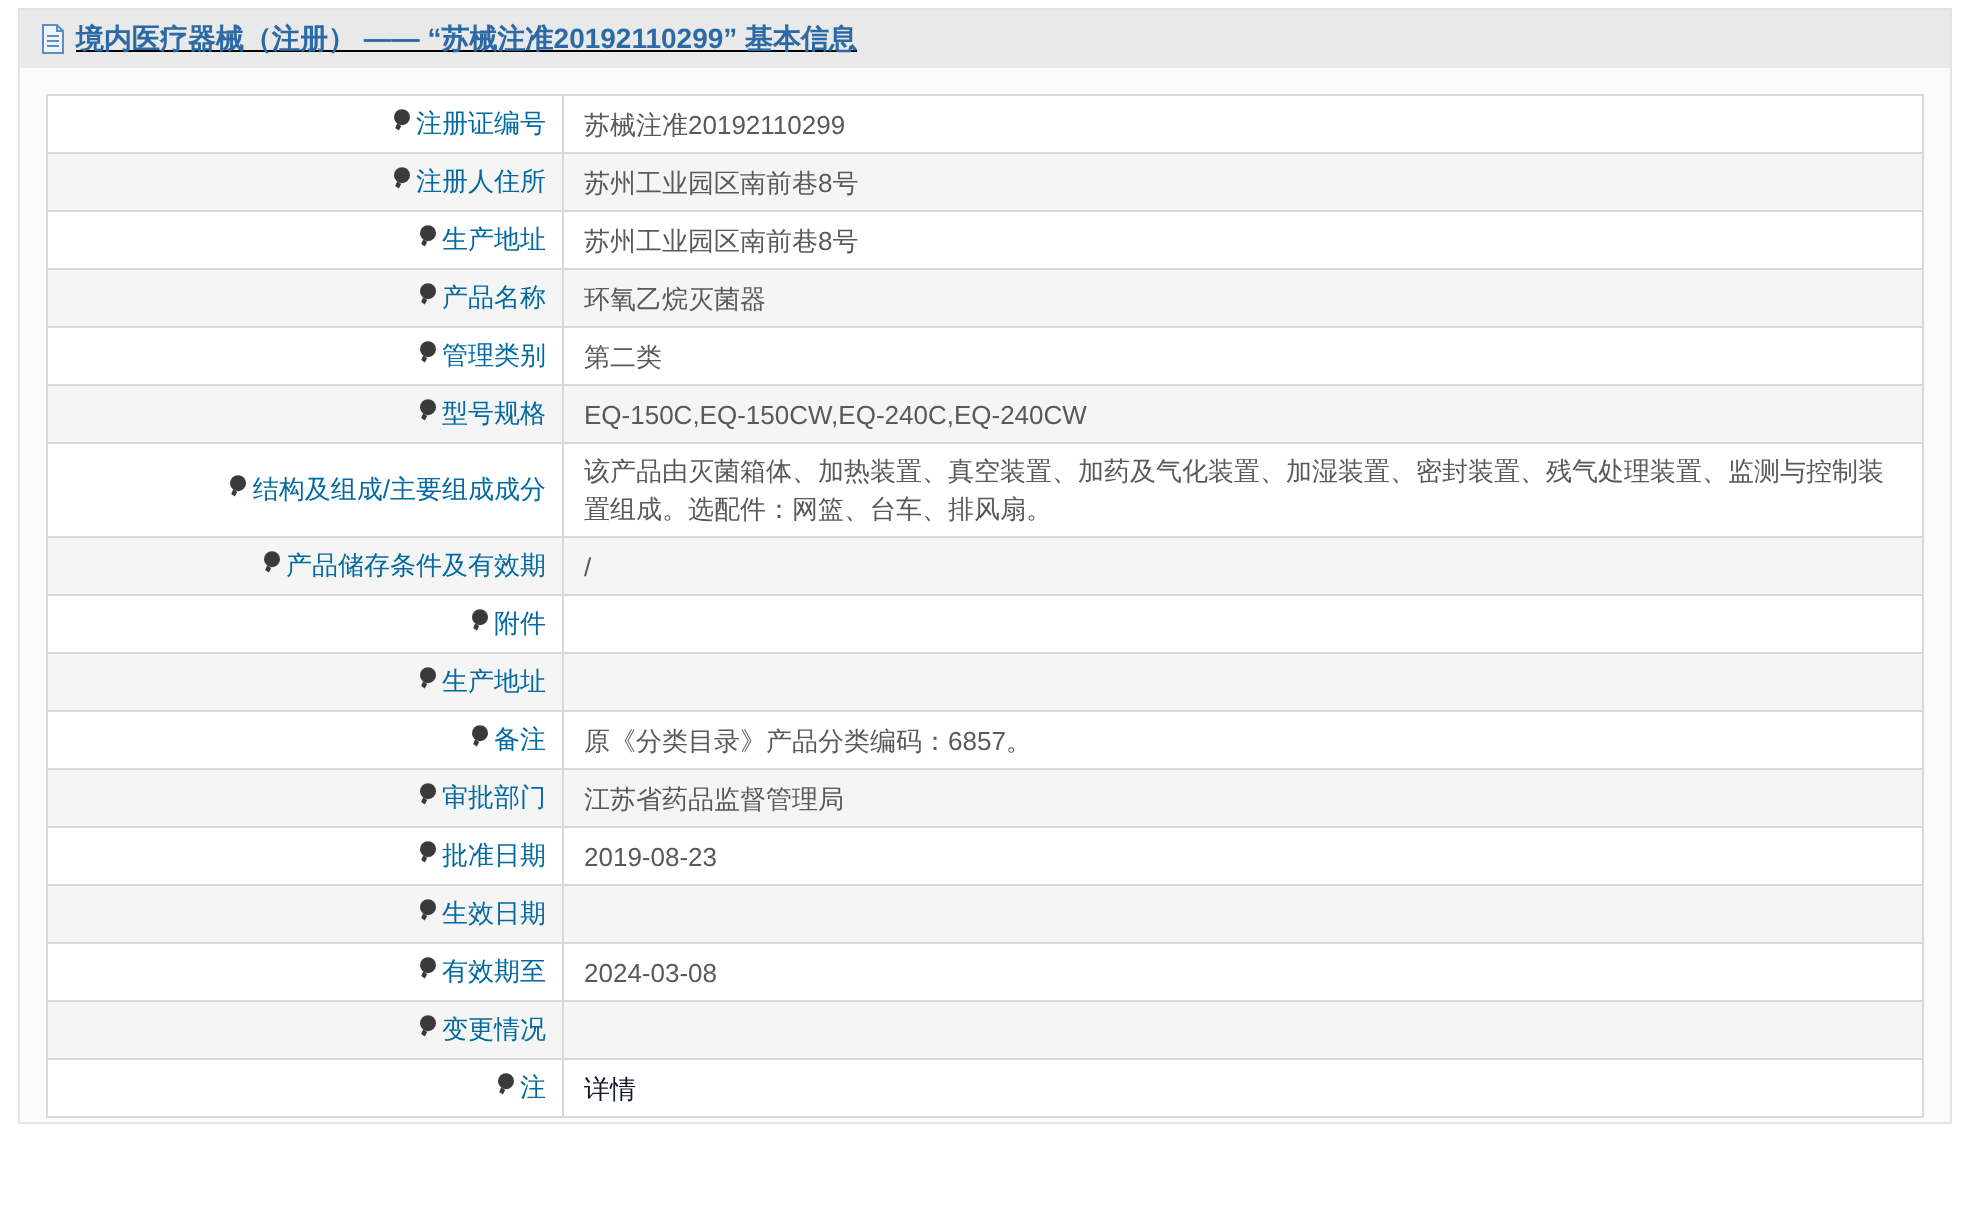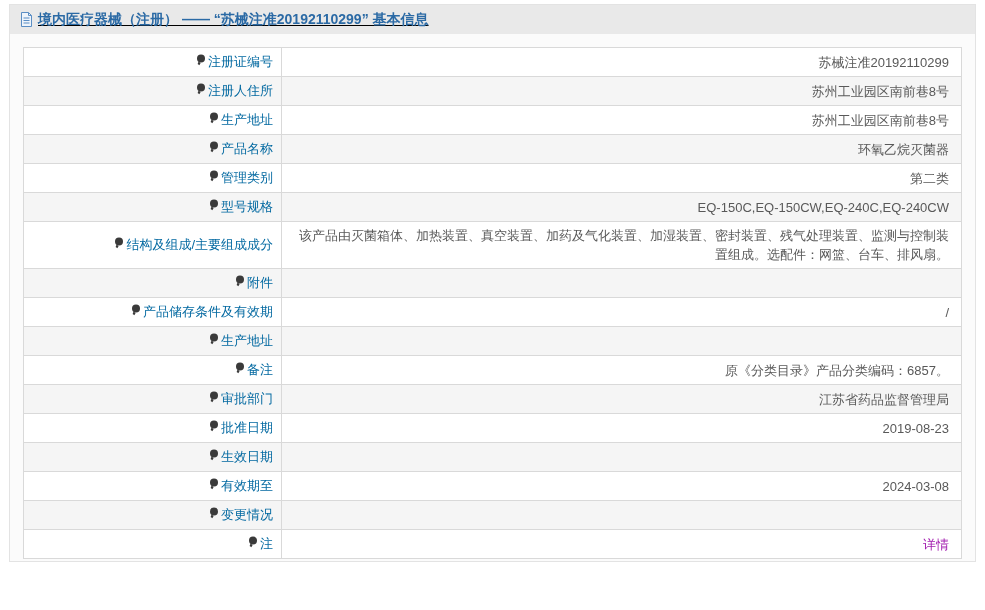--- a/index.html
+++ b/index.html
@@ -52,26 +52,25 @@
   td.cell-label {
     width: 258px;
     text-align: right;
     color: #0369a1;
     padding: 4px 8px 4px 4px;
   }
   td.cell-value {
     color: #595959;
     padding: 4px 12px 4px 10px;
     word-break: break-all;
-    text-align: right;
   }
   tr:nth-child(even) td { background: #f5f5f5; }
 
   a.details-link {
-    color: #a21caf;
+    color: #0f172a;
     text-decoration: none;
     cursor: pointer;
   }
   .note-icon {
     display: inline-block;
     vertical-align: -1px;
     margin-right: 2px;
   }
 </style>
 </head>
@@ -180,35 +179,35 @@
   </tr>
 
 
   <tr>
     <td class="cell-label">
       <span class="note-icon" hidden="">
         <svg width="10" height="13" viewBox="0 0 10 13">
           <circle cx="5" cy="4.6" r="4" fill="#3a3a3a"></circle>
           <path d="M2.6 7.6 L4.6 9.0 L3.4 11.2 L1.6 10.0 Z" fill="#3a3a3a"></path>
         </svg>
+      </span><span class="label-text">产品储存条件及有效期</span>
+    </td>
+    <td class="cell-value">/</td>
+  </tr>
+
+  <tr>
+    <td class="cell-label">
+      <span class="note-icon" hidden="">
+        <svg width="10" height="13" viewBox="0 0 10 13">
+          <circle cx="5" cy="4.6" r="4" fill="#3a3a3a"></circle>
+          <path d="M2.6 7.6 L4.6 9.0 L3.4 11.2 L1.6 10.0 Z" fill="#3a3a3a"></path>
+        </svg>
       </span><span class="label-text">附件</span>
     </td>
     <td class="cell-value"></td>
-  </tr>
-
-  <tr>
-    <td class="cell-label">
-      <span class="note-icon" hidden="">
-        <svg width="10" height="13" viewBox="0 0 10 13">
-          <circle cx="5" cy="4.6" r="4" fill="#3a3a3a"></circle>
-          <path d="M2.6 7.6 L4.6 9.0 L3.4 11.2 L1.6 10.0 Z" fill="#3a3a3a"></path>
-        </svg>
-      </span><span class="label-text">产品储存条件及有效期</span>
-    </td>
-    <td class="cell-value">/</td>
   </tr>
 
   <tr>
     <td class="cell-label">
       <span class="note-icon" hidden="">
         <svg width="10" height="13" viewBox="0 0 10 13">
           <circle cx="5" cy="4.6" r="4" fill="#3a3a3a"></circle>
           <path d="M2.6 7.6 L4.6 9.0 L3.4 11.2 L1.6 10.0 Z" fill="#3a3a3a"></path>
         </svg>
       </span><span class="label-text">生产地址</span>

